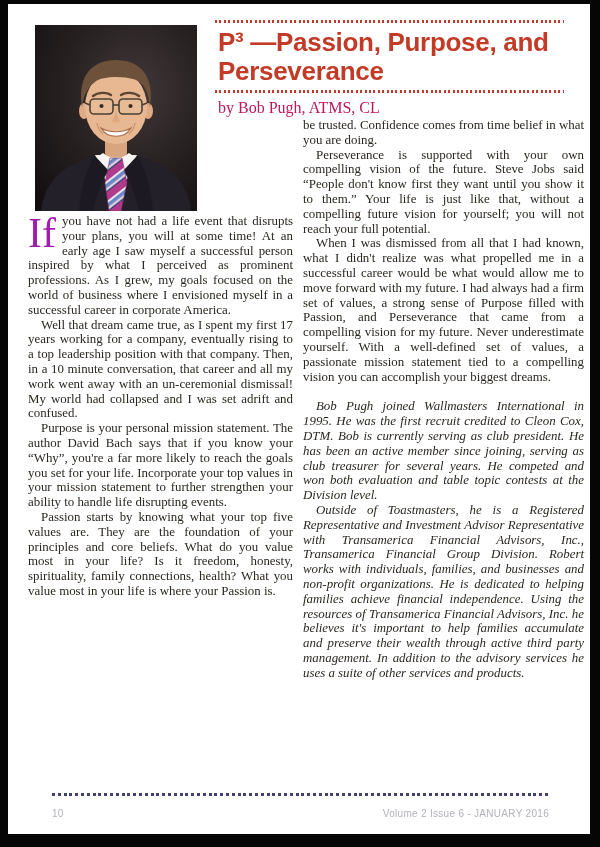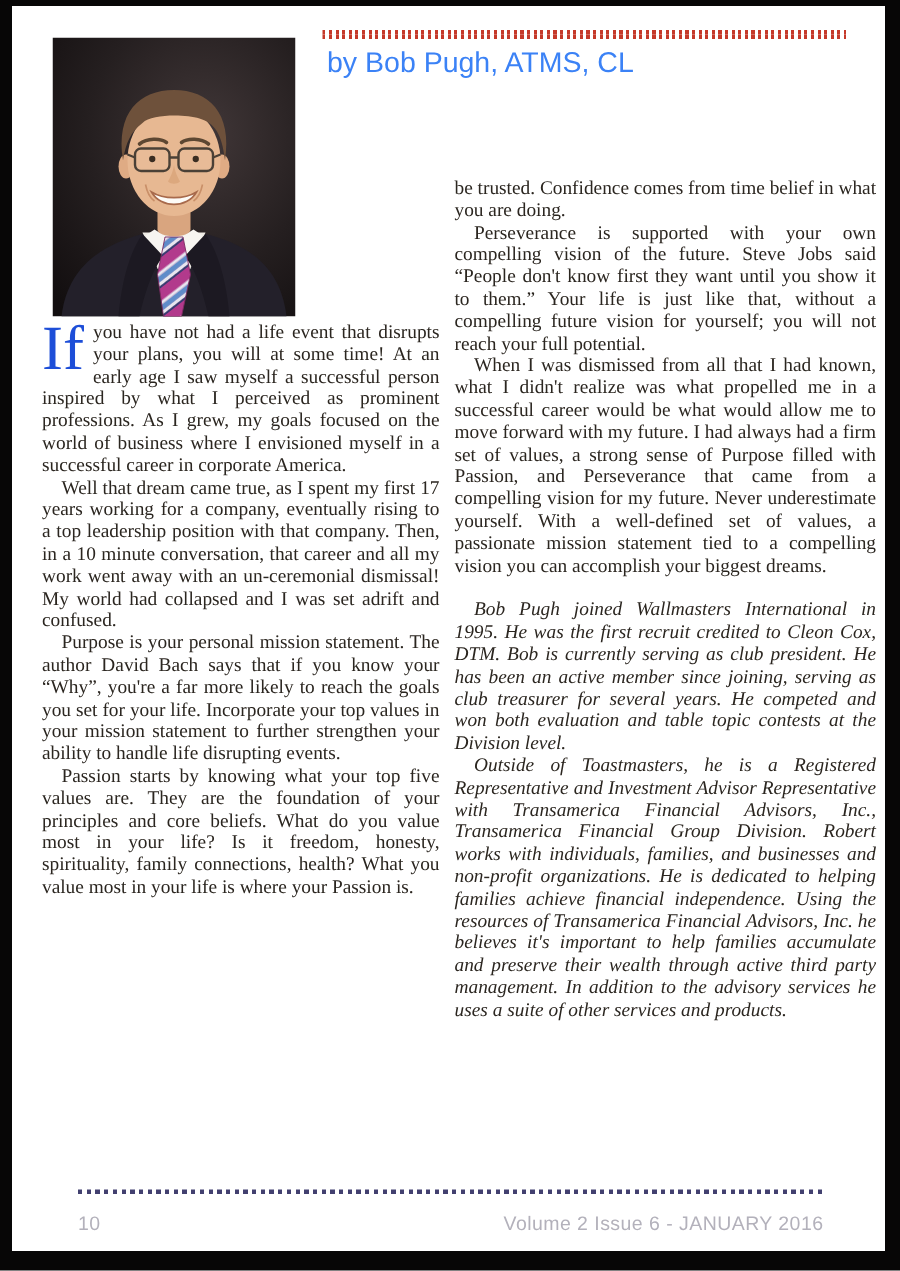--- a/index.html
+++ b/index.html
@@ -14,44 +14,44 @@
   .photo { position: absolute; left: 27px; top: 21px; width: 162px; height: 186px; }
   .photo svg { width: 100%; height: 100%; display: block; }
 
   .header-block { position: absolute; left: 207px; top: 16px; width: 349px; }
   .dotted-red { height: 3px; width: 100%;
     background-image: repeating-linear-gradient(to right,
       #c5392a 0, #c5392a 2px, transparent 2px, transparent 4.4px); }
   .title { font-family: "Liberation Sans", sans-serif; font-weight: bold;
            font-size: 26px; line-height: 29px; color: #c23b27;
            letter-spacing: -0.3px; margin: 5px 0 4px 3px; }
-  .byline { font-family: Liberation Sans, sans-serif; font-size: 19px;
-            color: #3b82f6; margin: 6px 0 0 3px; }
+  .byline { font-family: Liberation Serif, serif; font-size: 16px;
+            color: #be185d; margin: 6px 0 0 3px; }
 
   
   .col { position: absolute; color: #2b2620; font-size: 12.9px;
          line-height: 14.8px; text-align: justify; }
   .col p { text-indent: 13px; margin: 0; }
   .col p.no-indent { text-indent: 0; }
   .col-left  { left: 20px;  top: 210px; width: 265px; }
   .col-right { left: 295px; top: 114px; width: 281px; }
 
   .dropcap { float: left; font-size: 42px; line-height: 32px;
-             padding: 3px 6px 0 0; color: #1d4ed8; }
+             padding: 3px 6px 0 0; color: #a21caf; }
 
   .bio { font-style: italic; }
   .bio-first { margin-top: 15px !important; font-style: italic; }
 
   
   .footer-line { position: absolute; left: 44px; top: 789px; width: 497px; height: 2.6px;
     background-image: repeating-linear-gradient(to right,
       #42406f 0, #42406f 2.9px, transparent 2.9px, transparent 5.8px); }
   .footer-row { position: absolute; left: 44px; top: 804px; width: 497px;
     display: flex; justify-content: space-between;
-    font-family: "Liberation Sans", sans-serif; font-size: 13px;
+    font-family: "Liberation Sans", sans-serif; font-size: 10px;
     color: #b3b1bb; letter-spacing: 0.3px; }
 </style>
 </head>
 <body>
 
 <div class="page">
 
   <div class="photo">
     <svg viewBox="0 0 162 186" preserveAspectRatio="none" aria-hidden="true">
       <defs>
@@ -102,20 +102,24 @@
 
       <path d="M81 85 C80 91 78 94 77 96 C79 98 83 98 85 96 C84 94 82 91 81 85" fill="#dca87e"></path>
 
       <path d="M66 103 C72 114 90 114 96 103 C88 108 74 108 66 103 Z" fill="#fdfbf7" stroke="#a86a4c" stroke-width="1.1"></path>
       <path d="M62 98 C63 103 65 107 68 109 M100 98 C99 103 97 107 94 109" stroke="#c98f68" stroke-width="1.1" fill="none"></path>
     </svg>
   </div>
 
   <div class="header-block">
     <div class="dotted-red"></div>
+    <div class="title">
+      <div>P³ —Passion, Purpose, and</div>
+      <div>Perseverance</div>
+    </div>
     <div class="dotted-red"></div>
     <div class="byline">by Bob Pugh, ATMS, CL</div>
   </div>
 
   <div class="col col-left">
     <p class="no-indent"><span class="dropcap">If</span><span>you have not had a life event that disrupts your plans, you will at some time!  At an early age I saw myself a successful person inspired by what I perceived as prominent professions.  As I grew, my goals focused on the world of business where I envisioned myself in a successful career in corporate America.</span></p>
     <p>Well that dream came true, as I spent my first 17 years working for a company, eventually rising to a top leadership position with that company.  Then, in a 10 minute conversation, that career and all my work went away with an un-ceremonial dismissal! My world had collapsed and I was set adrift and confused.</p>
     <p>Purpose is your personal mission statement.  The author David Bach says that if you know your “Why”, you're a far more likely to reach the goals you set for your life. Incorporate your top values in your mission statement to further strengthen your ability to handle life disrupting events.</p>
     <p>Passion starts by knowing what your top five values are.  They are the foundation of your principles and core beliefs.  What do you value most in your life?  Is it freedom, honesty, spirituality, family connections, health?  What you value most in your life is where your Passion is.</p>
   </div>

